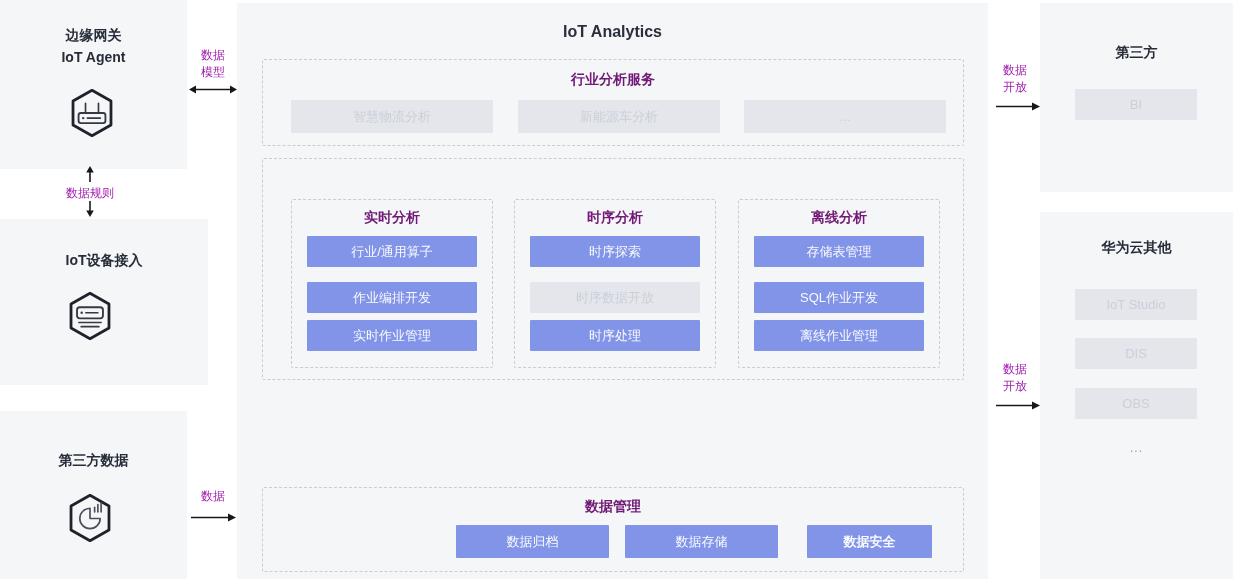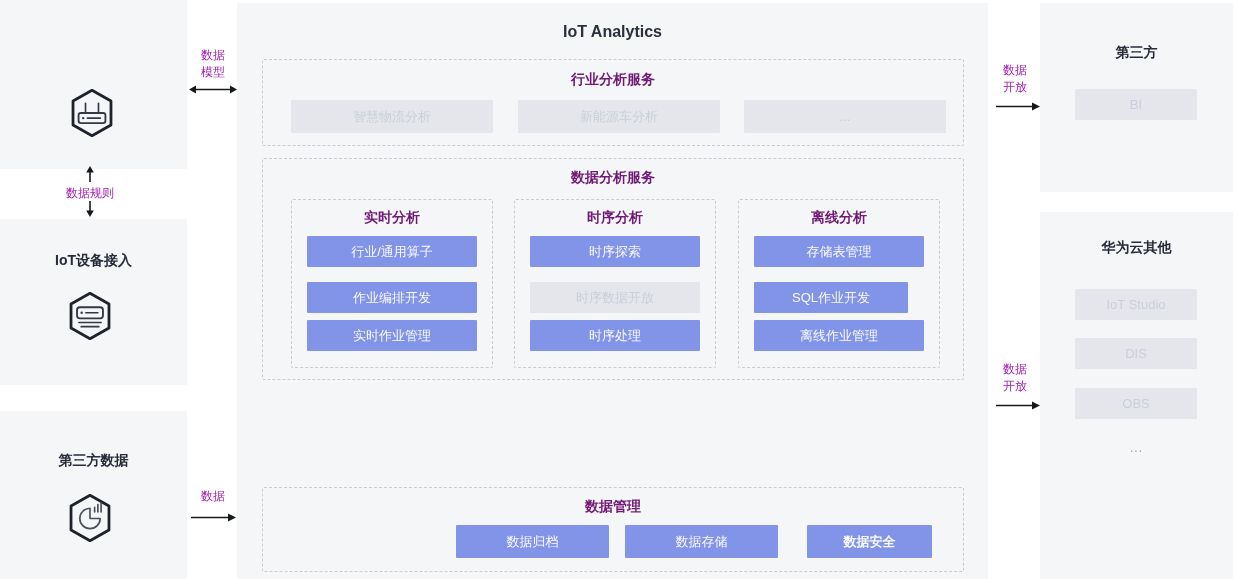--- a/index.html
+++ b/index.html
@@ -20,40 +20,44 @@
   .lbl{position:absolute;font-size:12px;color:#a21caf;line-height:17px;text-align:center;}
   .arr{position:absolute;}
   .hexicon{position:absolute;}
 </style>
 </head>
 <body>
 
 <div class="canvas">
 
   <div class="panel" style="left:0;top:9;width:187;height:169px;width:187px;">
+    <div class="ptitle" style="top:24px;">
+      <div>边缘网关</div>
+      <div>IoT Agent</div>
+    </div>
     <svg class="hexicon" style="left:68px;top:88px;" width="48" height="50" viewBox="0 0 50 54">
       <polygon points="25,2.5 45.5,14 45.5,40 25,51.5 4.5,40 4.5,14" fill="none" stroke="#1e222b" stroke-width="3" stroke-linejoin="round"></polygon>
       <path d="M18,16.5 V27 M32,16.5 V27" fill="none" stroke="#343943" stroke-width="1.8" stroke-linecap="round"></path>
       <rect x="10.5" y="27" width="29" height="11" rx="2.5" fill="none" stroke="#343943" stroke-width="2"></rect>
       <circle cx="15.5" cy="32.5" r="1.3" fill="#343943"></circle>
       <path d="M20,32.5 H34" stroke="#343943" stroke-width="1.8" stroke-linecap="round"></path>
     </svg>
   </div>
 
   <svg class="arr" style="left:85px;top:166px;" width="10" height="17">
     <line x1="5" y1="16" x2="5" y2="5" stroke="#17181b" stroke-width="1.6"></line>
     <polygon points="5,0 1.2,6.5 8.8,6.5" fill="#17181b"></polygon>
   </svg>
   <div class="lbl" style="left:40px;top:185px;width:100px;">数据规则</div>
   <svg class="arr" style="left:85px;top:200px;" width="10" height="17">
     <line x1="5" y1="1" x2="5" y2="12" stroke="#17181b" stroke-width="1.6"></line>
     <polygon points="5,17 1.2,10.5 8.8,10.5" fill="#17181b"></polygon>
   </svg>
 
-  <div class="panel" style="left:0;top:219px;width:187px;height:166px;">
+  <div class="panel" style="left:0;top:219px;width:187px;height:166px;padding-left:21px;">
     <div class="ptitle" style="top:30px;">IoT设备接入</div>
     <svg class="hexicon" style="left:66px;top:72px;" width="48" height="50" viewBox="0 0 50 54">
       <polygon points="25,2.5 45.5,14 45.5,40 25,51.5 4.5,40 4.5,14" fill="none" stroke="#1e222b" stroke-width="3" stroke-linejoin="round"></polygon>
       <rect x="11" y="17.5" width="28" height="12" rx="3" fill="none" stroke="#343943" stroke-width="2"></rect>
       <circle cx="16" cy="23.5" r="1.3" fill="#343943"></circle>
       <path d="M20.5,23.5 H33.5" stroke="#343943" stroke-width="1.8" stroke-linecap="round"></path>
       <path d="M13,34 H37" stroke="#343943" stroke-width="1.8" stroke-linecap="round"></path>
       <path d="M15.5,38.5 H34.5" stroke="#343943" stroke-width="1.8" stroke-linecap="round"></path>
     </svg>
   </div>
@@ -87,40 +91,39 @@
     <div class="main-title" style="top:20px;">IoT Analytics</div>
 
     <div class="dash" style="left:25px;top:56px;width:700px;height:85px;">
       <div class="sec-title" style="top:11px;">行业分析服务</div>
       <div class="chip gray" style="left:28px;top:40px;width:202px;">智慧物流分析</div>
       <div class="chip gray" style="left:255px;top:40px;width:202px;">新能源车分析</div>
       <div class="chip gray" style="left:481px;top:40px;width:202px;">...</div>
     </div>
 
     <div class="dash" style="left:25px;top:155px;width:700px;height:220px;">
-      <div class="sec-title" style="top:10px;">数据分析服务</div>
 
       <div class="dash" style="left:28px;top:40px;width:200px;height:167px;">
         <div class="sec-title" style="top:9px;">实时分析</div>
         <div class="chip sm" style="left:15px;top:36px;width:170px;">行业/通用算子</div>
         <div class="chip sm" style="left:15px;top:82px;width:170px;">作业编排开发</div>
         <div class="chip sm" style="left:15px;top:120px;width:170px;">实时作业管理</div>
       </div>
 
       <div class="dash" style="left:251px;top:40px;width:200px;height:167px;">
         <div class="sec-title" style="top:9px;">时序分析</div>
         <div class="chip sm" style="left:15px;top:36px;width:170px;">时序探索</div>
         <div class="chip sm gray" style="left:15px;top:82px;width:170px;">时序数据开放</div>
         <div class="chip sm" style="left:15px;top:120px;width:170px;">时序处理</div>
       </div>
 
       <div class="dash" style="left:475px;top:40px;width:200px;height:167px;">
         <div class="sec-title" style="top:9px;">离线分析</div>
         <div class="chip sm" style="left:15px;top:36px;width:170px;">存储表管理</div>
-        <div class="chip sm" style="left:15px;top:82px;width:154px;">SQL作业开发</div>
+        <div class="chip sm" style="left:15px;top:82px;width:170px;">SQL作业开发</div>
         <div class="chip sm" style="left:15px;top:120px;width:170px;">离线作业管理</div>
       </div>
     </div>
 
 
     <div class="dash" style="left:25px;top:484px;width:700px;height:83px;">
       <div class="sec-title" style="top:10px;">数据管理</div>
       <div class="chip" style="left:193px;top:37px;width:153px;">数据归档</div>
       <div class="chip" style="left:362px;top:37px;width:153px;">数据存储</div>
       <div class="chip" style="left:544px;top:37px;width:125px;font-weight:bold;">数据安全</div>

